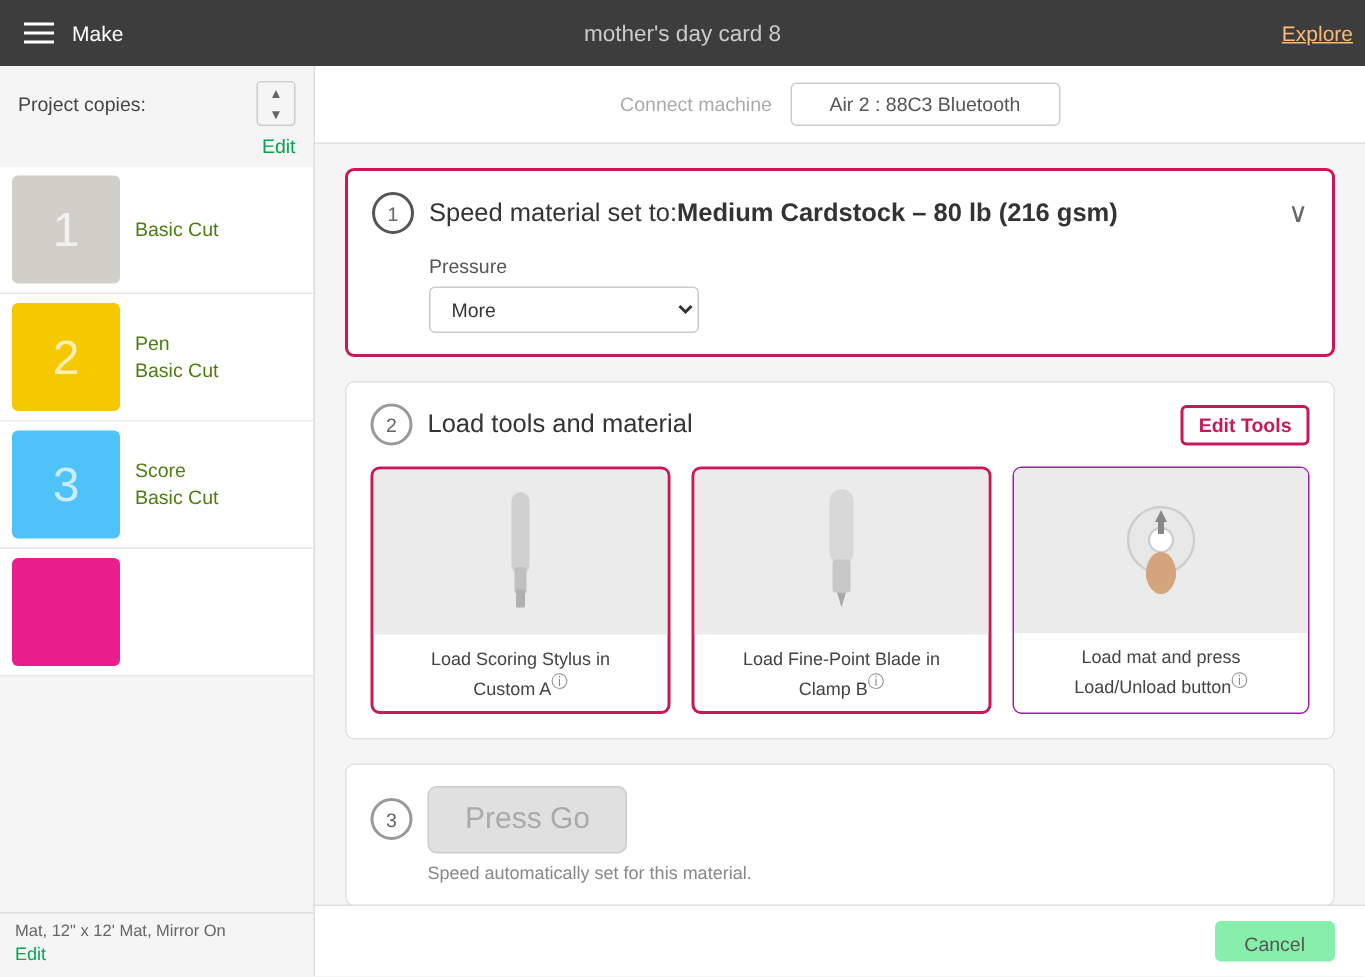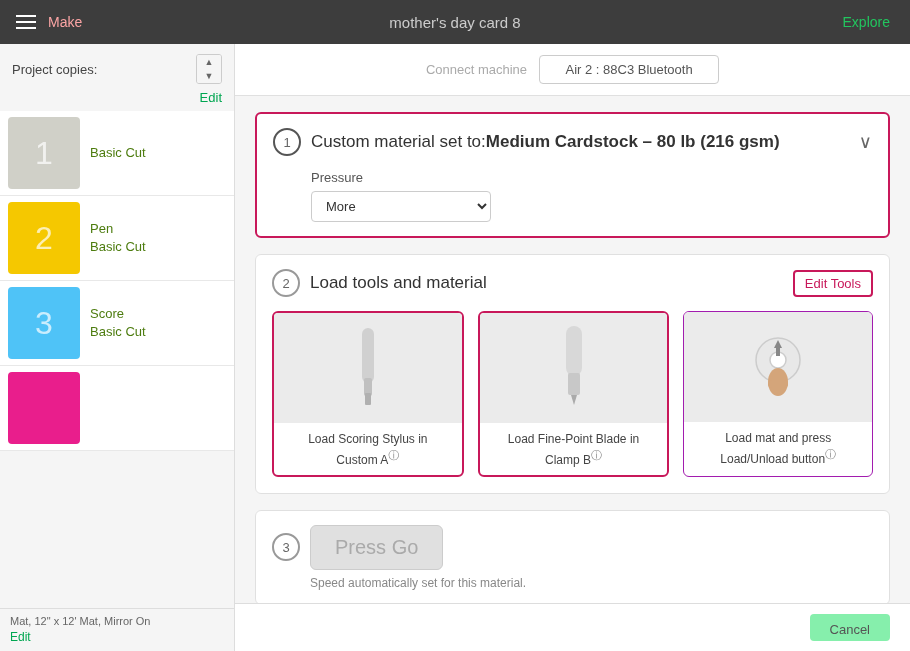--- a/index.html
+++ b/index.html
@@ -12,30 +12,30 @@
       height: 44px;
       display: flex;
       align-items: center;
       padding: 0 16px;
       position: relative;
     }
     .header-menu-icon {
       display: flex; flex-direction: column; gap: 4px; cursor: pointer; margin-right: 12px;
     }
     .header-menu-icon span { display: block; width: 20px; height: 2px; background: white; }
-    .header-title { font-size: 14px; font-weight: 400; color: #fca5a5; }
+    .header-title { font-size: 14px; font-weight: 400; color: #ffffff; }
     .header-center { position: absolute; left: 50%; transform: translateX(-50%); font-size: 15px; color: #ccc; }
-    .header-right { position: absolute; right: 20px; font-size: 14px; color: #22c55e; cursor: pointer; }
+    .header-right { position: absolute; right: 8px; font-size: 14px; color: #fdba74; cursor: pointer; text-decoration: underline; }
 
     
     .main-layout { display: flex; height: calc(651px - 44px); background: #f5f5f5; }
 
     
     .sidebar {
-      width: 235px;
+      width: 210px;
       background: #f5f5f5;
       border-right: 1px solid #ddd;
       display: flex;
       flex-direction: column;
       overflow: hidden;
     }
     .sidebar-top {
       padding: 10px 12px 4px 12px;
       display: flex;
       align-items: center;
@@ -143,21 +143,21 @@
       padding: 14px 16px;
       margin-bottom: 16px;
       border: 1px solid #e0e0e0;
     }
     .step2-header {
       display: flex; align-items: center; gap: 10px; margin-bottom: 14px;
     }
     .step2-title { font-size: 17px; color: #333; flex: 1; }
     .edit-tools-btn {
       border: 2px solid #c8185a; color: #c8185a; background: white;
-      padding: 4px 10px; border-radius: 4px; font-size: 13px; cursor: pointer; font-weight: 400;
+      padding: 4px 10px; border-radius: 4px; font-size: 13px; cursor: pointer; font-weight: 700;
     }
     .tools-grid {
       display: flex; gap: 14px; margin-bottom: 2px;
     }
     .tool-card {
       flex: 1; border: 2px solid #c8185a; border-radius: 6px; overflow: hidden;
       display: flex; flex-direction: column;
     }
     .tool-card-no-border { border-color: transparent; border: 1px solid #a21caf; }
     .tool-image {
@@ -281,21 +281,21 @@
 
     <div class="content-scroll">
 
       <div class="step-card">
         <div class="step-header">
           <div class="step-header-left">
             <div class="step-circle active">
               <span>1</span>
             </div>
             <span class="step-title">
-              <span>Custom material set to:</span><strong>Medium Cardstock – 80 lb (216 gsm)</strong>
+              <span>Speed material set to:</span><strong>Medium Cardstock – 80 lb (216 gsm)</strong>
             </span>
           </div>
           <span class="chevron-icon">∨</span>
         </div>
         <div class="pressure-row">
           <div class="pressure-label">Pressure</div>
           <select class="pressure-select">
             <option>More</option>
             <option>Default</option>
             <option>Less</option>

